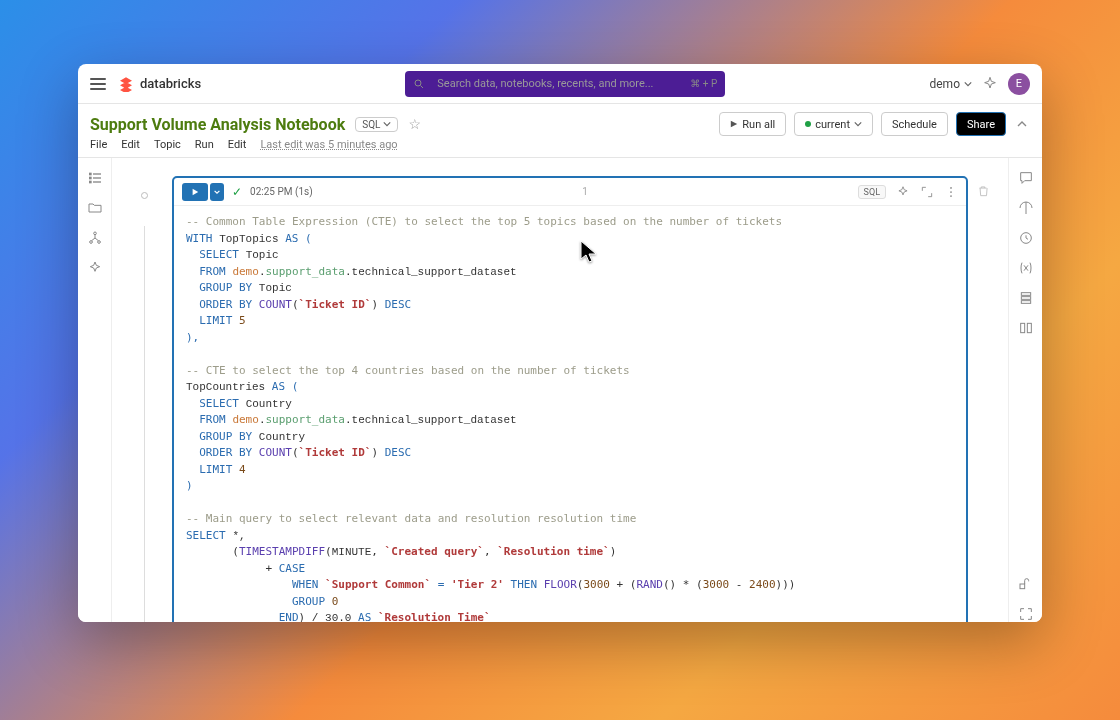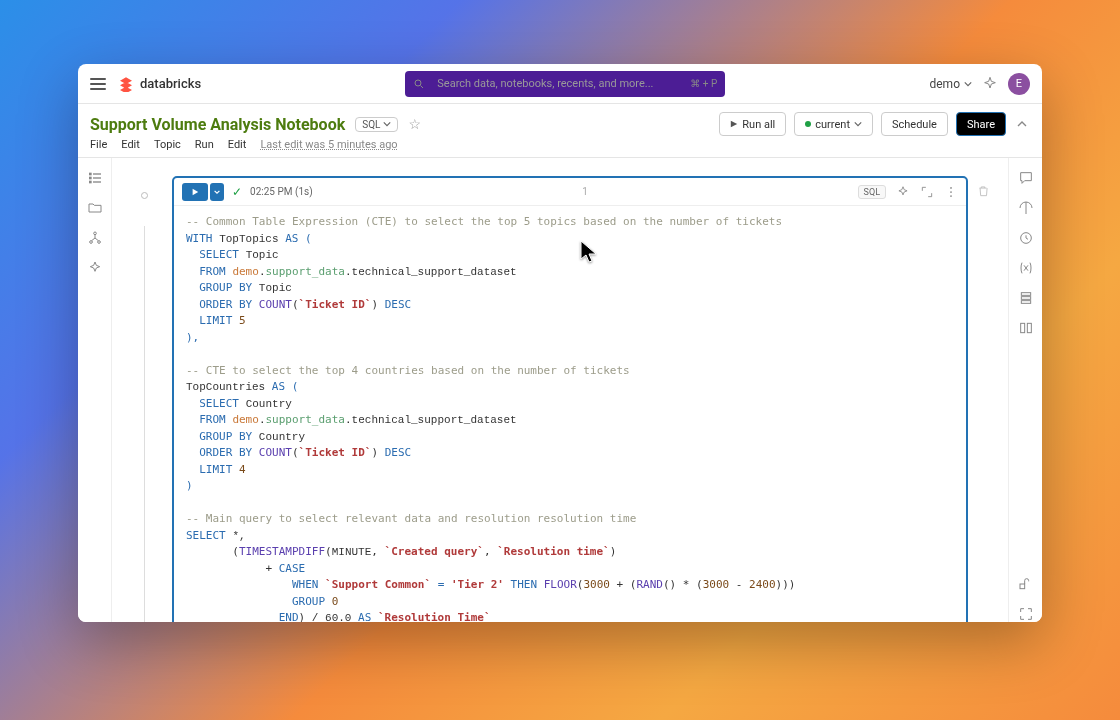--- a/index.html
+++ b/index.html
@@ -289,21 +289,21 @@
   <span class="tok-kw">ORDER BY</span> <span class="tok-fn">COUNT</span>(<span class="tok-str">`Ticket ID`</span>) <span class="tok-kw">DESC</span>
   <span class="tok-kw">LIMIT</span> <span class="tok-num">4</span>
 <span class="tok-kw">)</span>
 
 <span class="tok-comment">-- Main query to select relevant data and resolution resolution time</span>
 <span class="tok-kw">SELECT</span> <span class="tok-id">*,</span>
        (<span class="tok-fn">TIMESTAMPDIFF</span>(<span class="tok-id">MINUTE</span>, <span class="tok-str">`Created query`</span>, <span class="tok-str">`Resolution time`</span>)
             + <span class="tok-kw">CASE</span>
                 <span class="tok-kw">WHEN</span> <span class="tok-str">`Support Common`</span> <span class="tok-kw">=</span> <span class="tok-str">'Tier 2'</span> <span class="tok-kw">THEN</span> <span class="tok-fn">FLOOR</span>(<span class="tok-num">3000</span> + (<span class="tok-fn">RAND</span>() * (<span class="tok-num">3000</span> - <span class="tok-num">2400</span>)))
                 <span class="tok-kw">GROUP</span> <span class="tok-num">0</span>
-              <span class="tok-kw">END</span>) <span class="tok-id">/ 60.0</span> <span class="tok-kw">AS</span> <span class="tok-str">`Resolution Time`</span>
+              <span class="tok-kw">END</span>) <span class="tok-id">/ 30.0</span> <span class="tok-kw">AS</span> <span class="tok-str">`Resolution Time`</span>
  ..
    (   )
      (   )
    (, , ) </div>
 
       </div>
     </div>
     <div class="right-rail">
       <svg class="rail-icon" viewBox="0 0 24 24">
           <path d="M4 4h16v12H10l-4 4V16H4z" fill="none" stroke="#888" stroke-width="1.5"></path>

